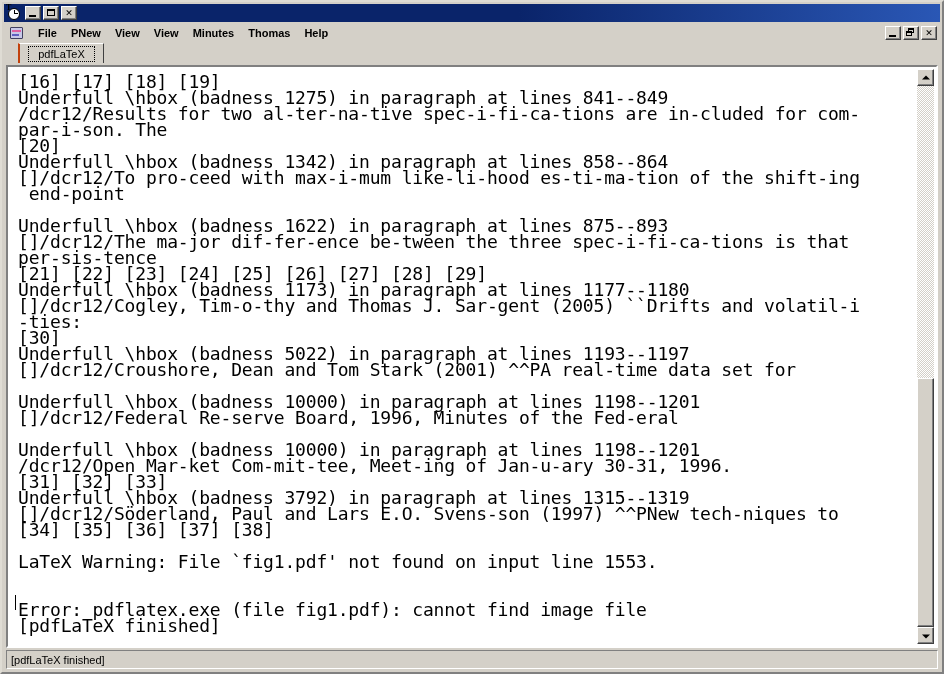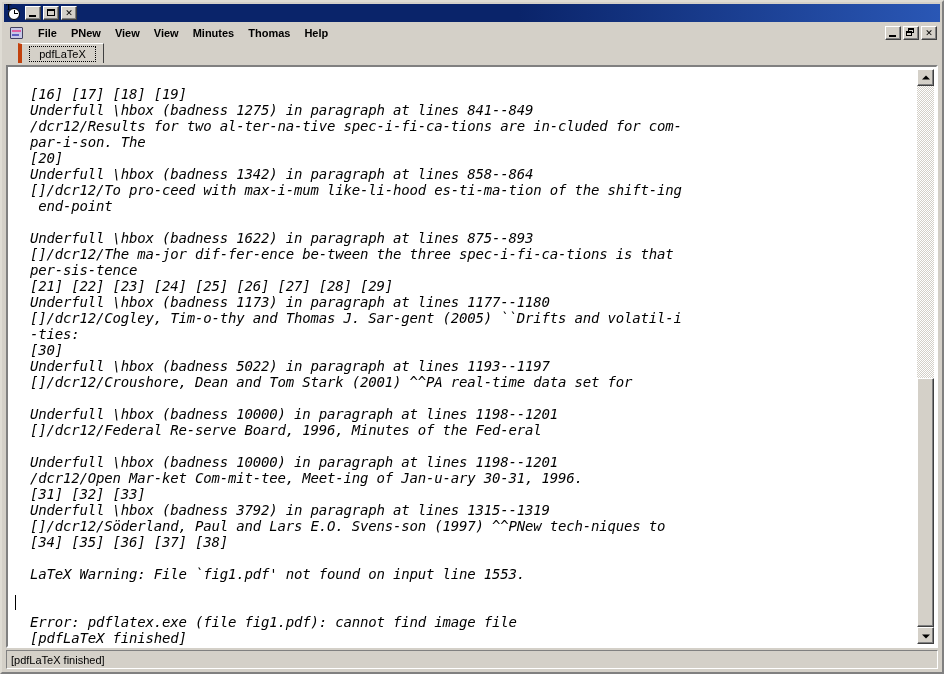--- a/index.html
+++ b/index.html
@@ -206,21 +206,21 @@
     width: 936px;
     height: 21px;
     background: #d4d0c8;
   }
   #tab-pdflatex {
     position: absolute;
     left: 14px; top: 0px;
     width: 86px;
     height: 20px;
     background: #d4d0c8;
-    border-left: 4px solid #c2410c;
+    border-left: 2px solid #c2410c;
     border-top: 1px solid #ffffff;
     border-right: 1px solid #404040;
     box-sizing: border-box;
     display: flex;
     align-items: center;
     justify-content: center;
     cursor: default;
   }
   #tab-pdflatex .tab-focus {
     border: 1px dotted #000000;
@@ -241,28 +241,27 @@
     border-left: 2px solid #808080;
     border-top: 2px solid #808080;
     border-right: 2px solid #ffffff;
     border-bottom: 2px solid #ffffff;
     overflow: hidden;
   }
   #log-text {
     position: absolute;
     left: 6px; top: 3px;
     width: 890px;
-    margin: 16px;
+    margin: 4px;
     font-family: "DejaVu Sans Mono", "Liberation Mono", monospace;
-    font-size: 14px;
+    font-size: 18px;
     line-height: 16px;
     color: #000000;
     white-space: pre;
     letter-spacing: -0.18px;
-    font-style: italic;
   }
   #caret {
     position: absolute;
     left: 7px;
     top: 528px;
     width: 1px;
     height: 15px;
     background: #000000;
   }
 

